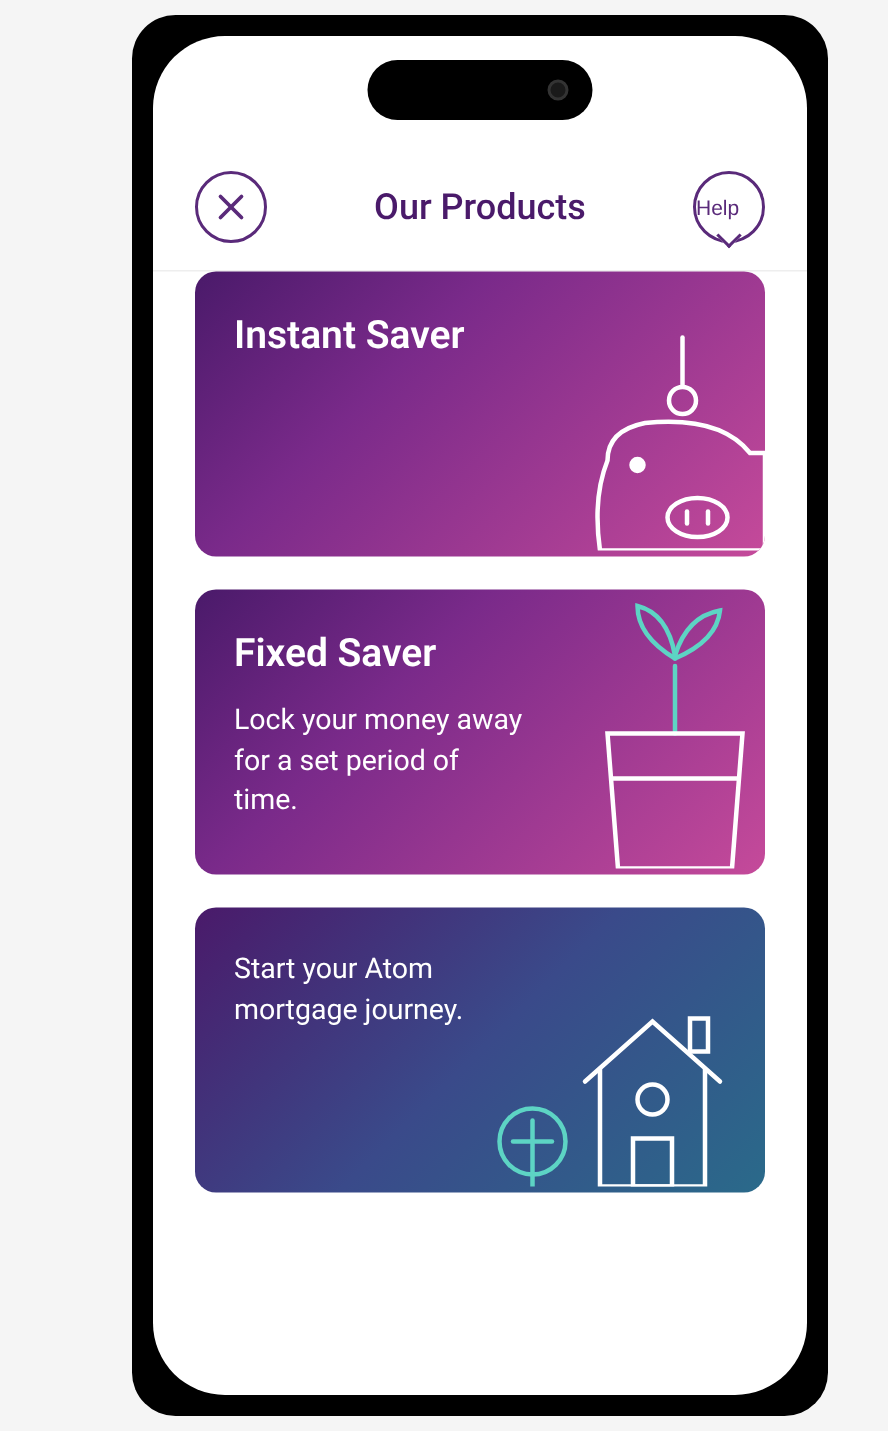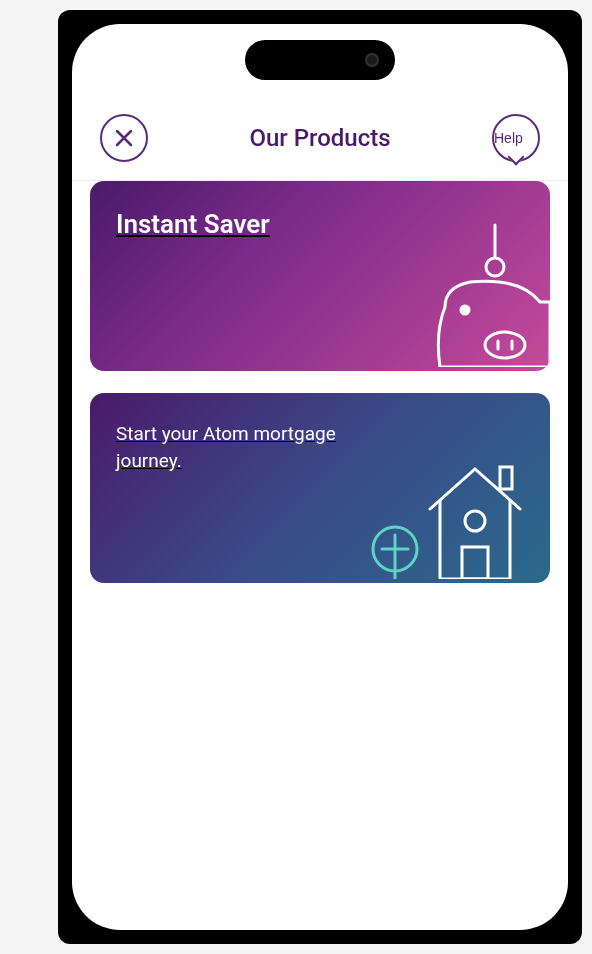--- a/index.html
+++ b/index.html
@@ -10,24 +10,24 @@
     body {
       font-family: -apple-system, BlinkMacSystemFont, 'Segoe UI', Roboto, Helvetica, Arial, sans-serif;
       background: #f5f5f5;
       display: flex;
       justify-content: center;
       align-items: flex-start;
       min-height: 100vh;
       padding: 10px;
     }
     .phone-frame {
-      width: 524px;
+      width: 464px;
       height: 934px;
       background: #000;
-      border-radius: 12px;
+      border-radius: 29px;
       padding: 14px;
       position: relative;
       overflow: hidden;
       margin-left: 48px;
     }
     .phone-screen {
       width: 100%;
       height: 100%;
       background: #fff;
       border-radius: 48px;
@@ -112,22 +112,21 @@
       border-bottom: 2px solid #5a2a7a;
       background: #fff;
     }
     .intro-text {
       padding: 36px 28px 28px;
       color: #4a1a6a;
       font-size: 21px;
       line-height: 1.5;
     }
     .cards {
-      padding: 0 18px;
-      text-decoration: underline;
+      padding: 0 28px;
     }
     .card {
       border-radius: 14px;
       padding: 28px 26px 32px;
       margin-bottom: 22px;
       position: relative;
       overflow: hidden;
       cursor: pointer;
       min-height: 190px;
     }
@@ -195,20 +194,35 @@
                 <path d="M 55 90 Q 55 70 80 65 Q 130 60 150 85 L 160 85 L 160 150 L 50 150 Q 45 115 55 90 Z"></path>
                 <ellipse cx="115" cy="128" rx="20" ry="13"></ellipse>
                 <line x1="108" y1="124" x2="108" y2="132"></line>
                 <line x1="122" y1="124" x2="122" y2="132"></line>
                 <circle cx="75" cy="93" r="4" fill="#fff"></circle>
               </g>
             </svg>
           </div>
         </div>
 
+        <div class="card card-fixed">
+          <div class="card-title">Fixed Saver</div>
+          <div class="card-desc">Lock your money away for a set period of time.</div>
+          <div class="card-icon">
+            <svg width="160" height="190" viewBox="0 0 160 190">
+              <g stroke-width="3" fill="none" stroke-linecap="round">
+                <line x1="100" y1="55" x2="100" y2="100" stroke="#5dd4c4"></line>
+                <path d="M 100 50 Q 75 35 75 15 Q 95 20 100 48" stroke="#5dd4c4"></path>
+                <path d="M 100 50 Q 128 38 130 18 Q 108 22 100 48" stroke="#5dd4c4"></path>
+                <path d="M 55 100 L 145 100 L 138 190 L 62 190 Z" stroke="#fff"></path>
+                <line x1="58" y1="130" x2="142" y2="130" stroke="#fff"></line>
+              </g>
+            </svg>
+          </div>
+        </div>
 
         <div class="card card-mortgages">
           <div class="card-desc">Start your Atom mortgage journey.</div>
           <div class="card-icon">
             <svg width="200" height="140" viewBox="0 0 200 140">
               <g stroke="#fff" stroke-width="3" fill="none" stroke-linecap="round">
                 <path d="M 80 70 L 125 30 L 170 70"></path>
                 <path d="M 90 62 L 90 140 L 160 140 L 160 62"></path>
                 <rect x="150" y="28" width="12" height="22"></rect>
                 <circle cx="125" cy="82" r="10"></circle>

